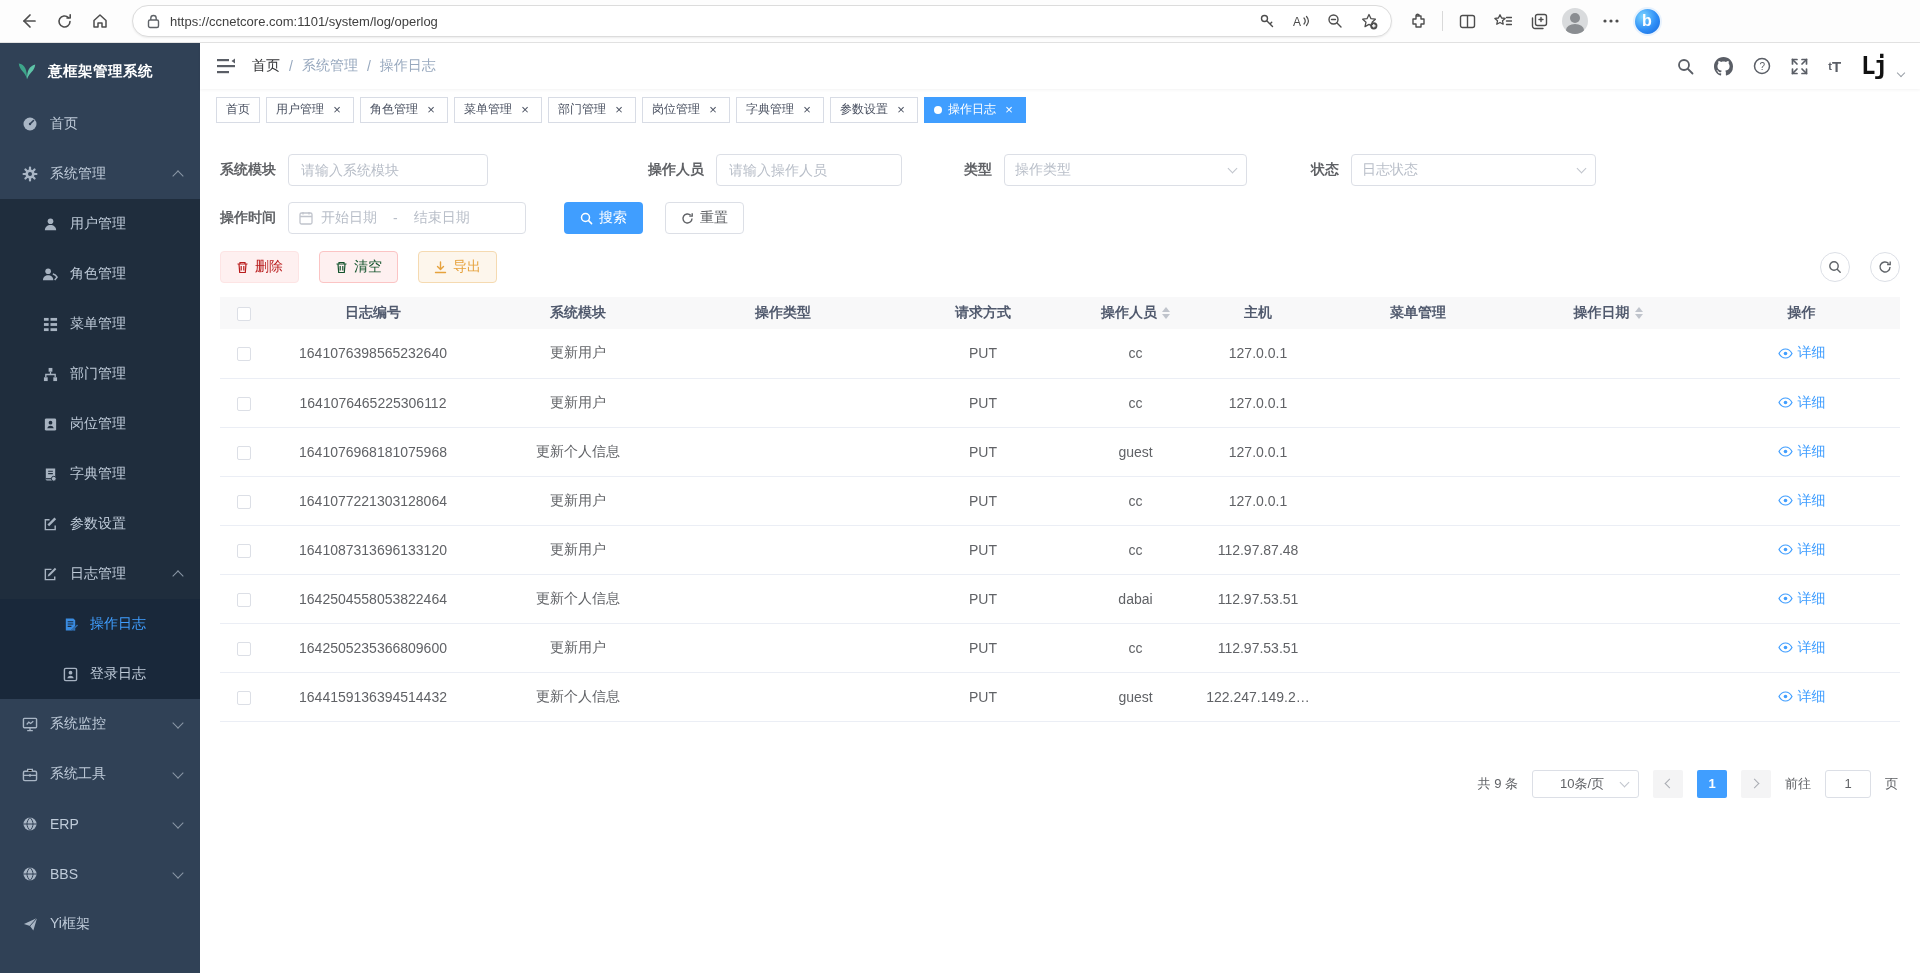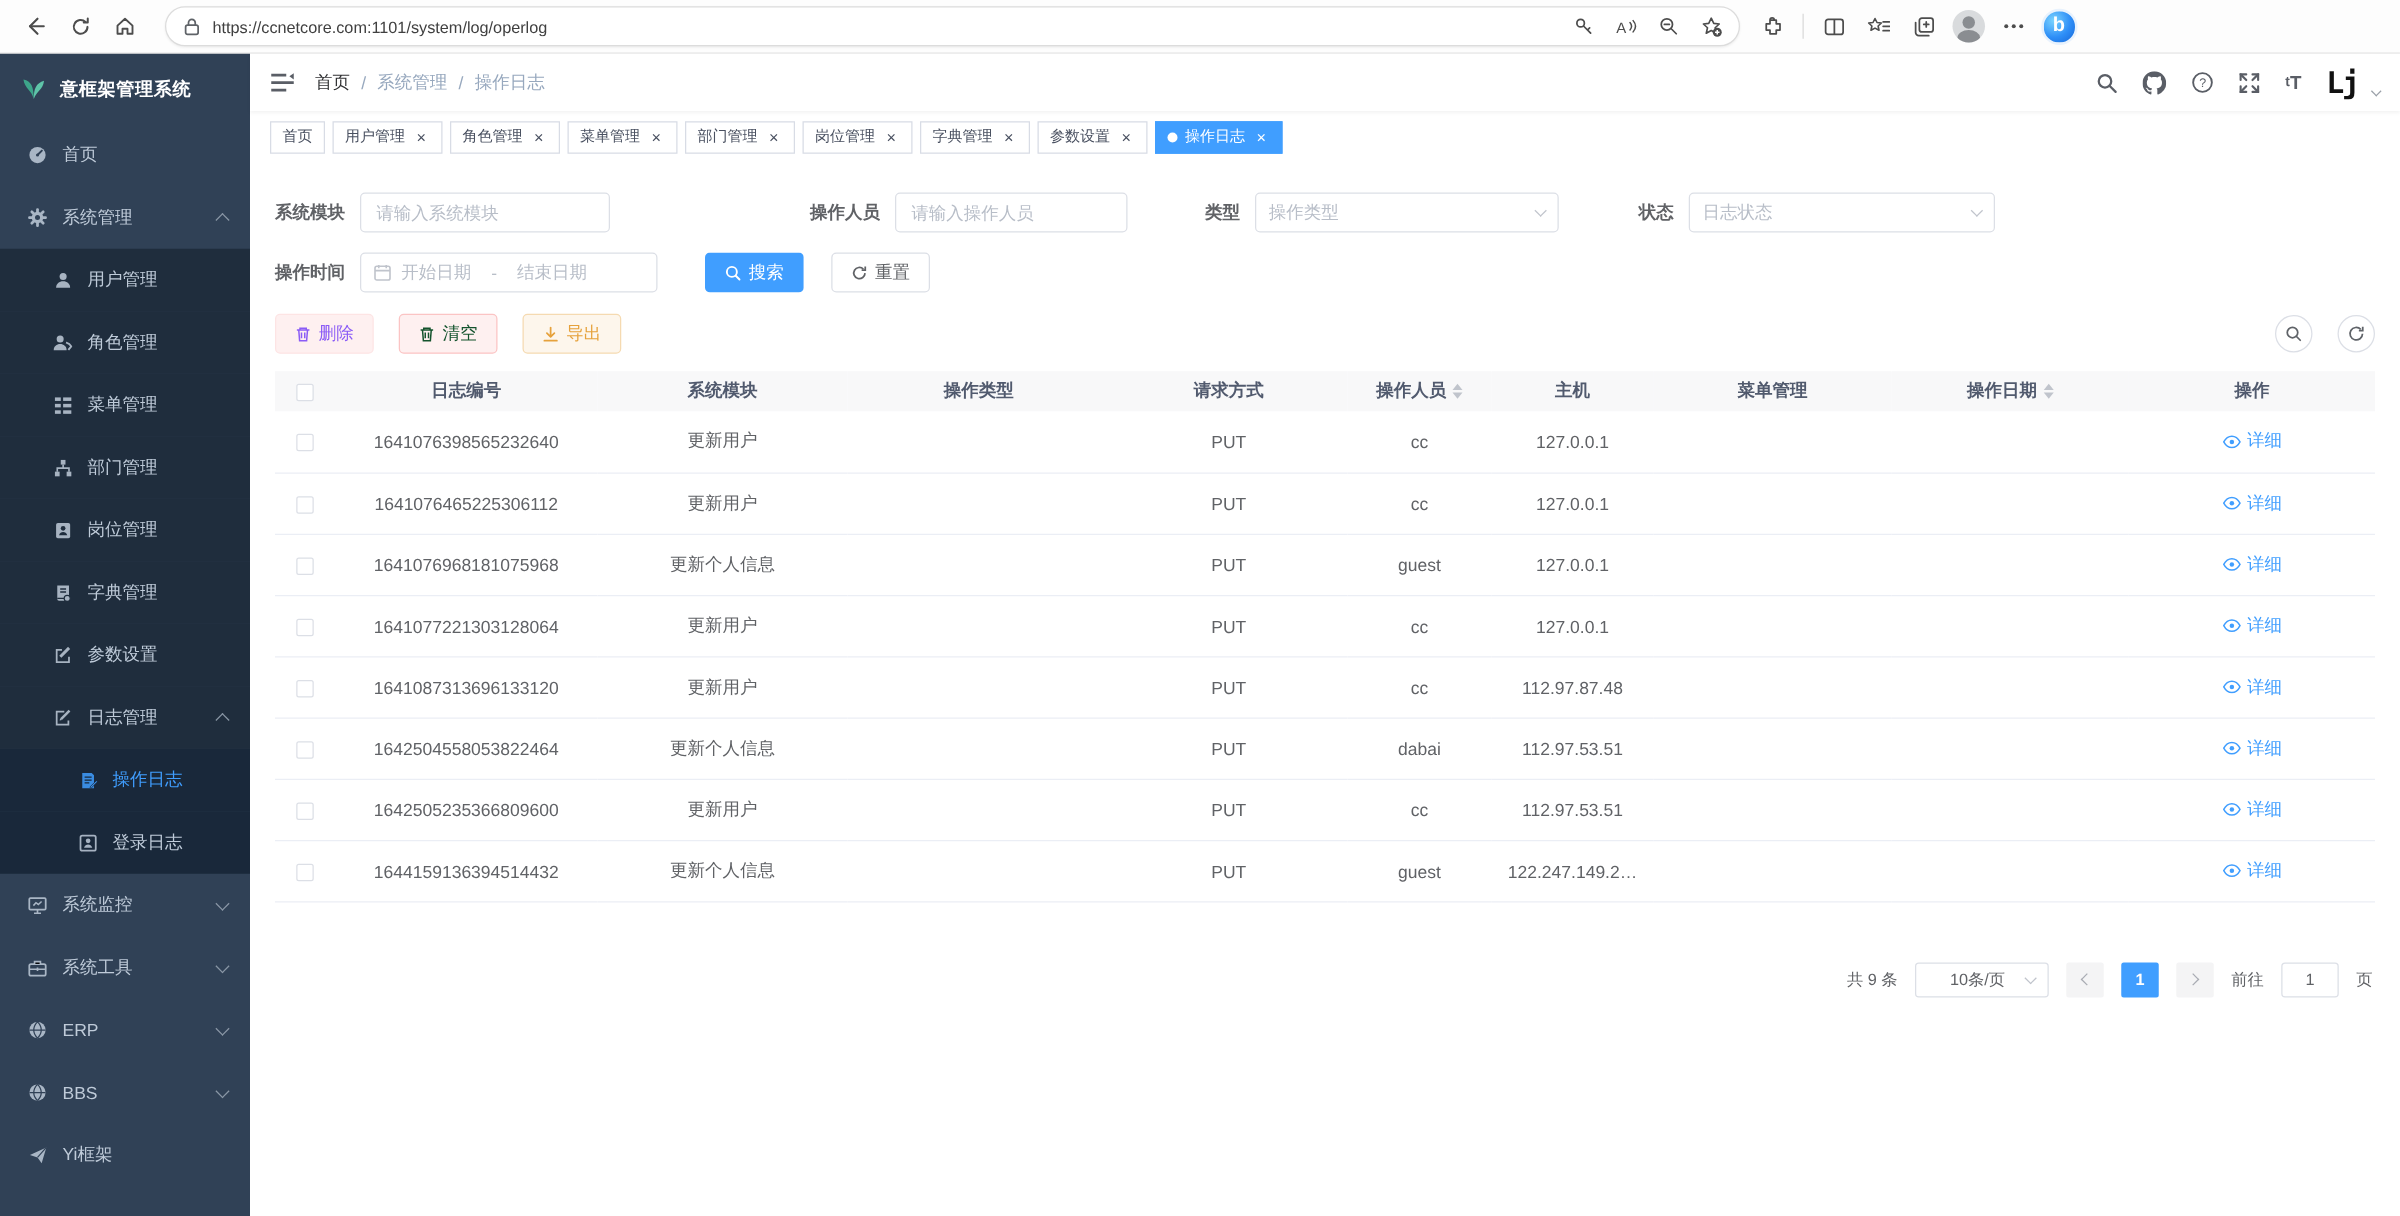--- a/index.html
+++ b/index.html
@@ -60,21 +60,21 @@
   .finput::placeholder{color:#b8bec8;}
   .fselect{height:32px;border:1px solid #dcdfe6;border-radius:4px;padding:0 10px;display:flex;align-items:center;
     justify-content:space-between;cursor:pointer;background:#fff;}
   .ph{color:#b8bec8;font-size:14px;}
   .sel-chev{width:7px;height:7px;border-right:1.3px solid #c0c4cc;border-bottom:1.3px solid #c0c4cc;transform:rotate(45deg);margin-top:-3px;}
   .daterange{width:238px;height:32px;border:1px solid #dcdfe6;border-radius:4px;display:flex;align-items:center;padding:0 10px;gap:8px;background:#fff;}
   .btn{height:32px;border-radius:4px;padding:0 15px;font-size:14px;display:inline-flex;align-items:center;gap:6px;
     border:1px solid transparent;cursor:pointer;white-space:nowrap;background:#fff;}
   .btn-primary{background:#409eff;color:#fff;}
   .btn-default{border-color:#dcdfe6;color:#606266;}
-  .btn-danger-dis{background:#fef0f0;border-color:#fde4e4;color:#8b5cf6;cursor:not-allowed;}
+  .btn-danger-dis{background:#fef0f0;border-color:#fde4e4;color:#b91c1c;cursor:not-allowed;}
   .btn-danger{background:#fef0f0;border-color:#fbc4c4;color:#14532d;}
   .btn-warning{background:#fdf6ec;border-color:#f5dab1;color:#e6a23c;}
   .toolbar{display:flex;align-items:center;gap:20px;margin:17px 0 14px;}
   .circle-btn{width:30px;height:30px;border-radius:50%;border:1px solid #dcdfe6;display:flex;align-items:center;justify-content:center;color:#5f6368;cursor:pointer;background:#fff;}
   .spacer{flex:1;}
   
   table{width:100%;border-collapse:collapse;table-layout:fixed;}
   th{background:#f8f8f9;height:32px;font-size:14px;font-weight:700;color:#515a6e;text-align:center;white-space:nowrap;}
   td{height:49px;text-align:center;border-bottom:1px solid #ebeef5;color:#606266;font-size:14px;white-space:nowrap;
     overflow:hidden;text-overflow:ellipsis;}

